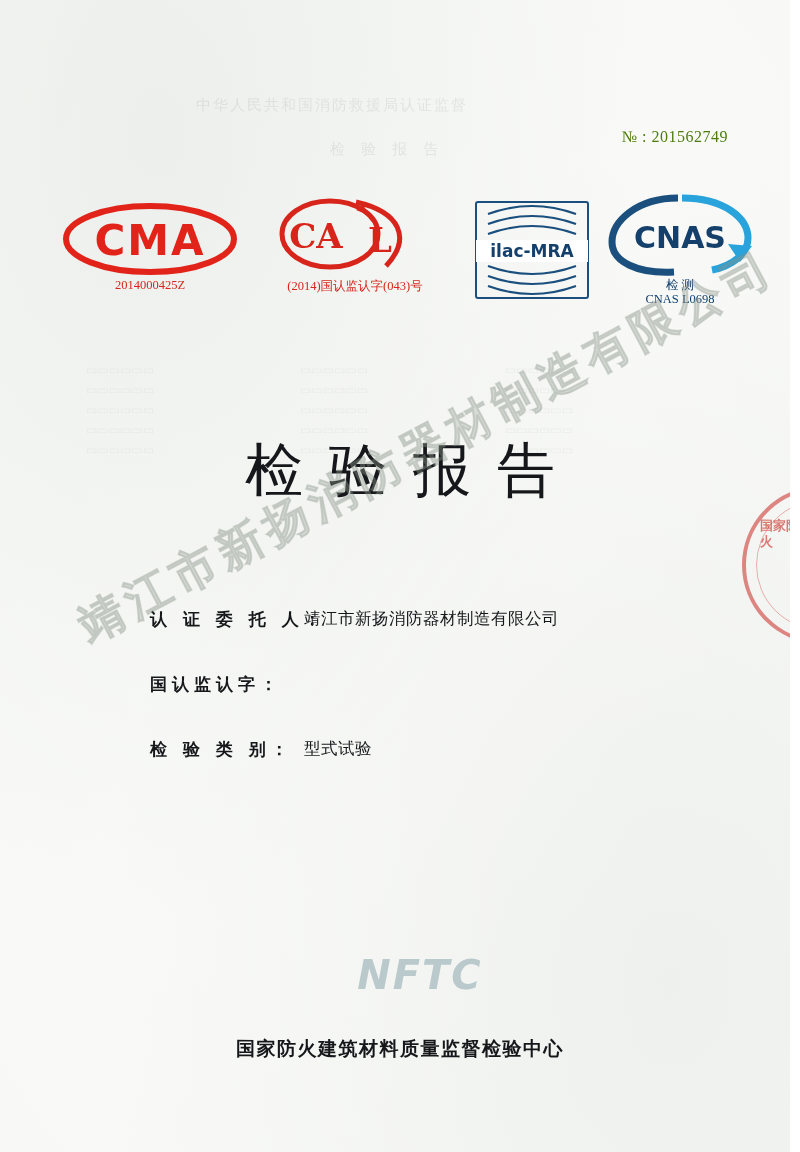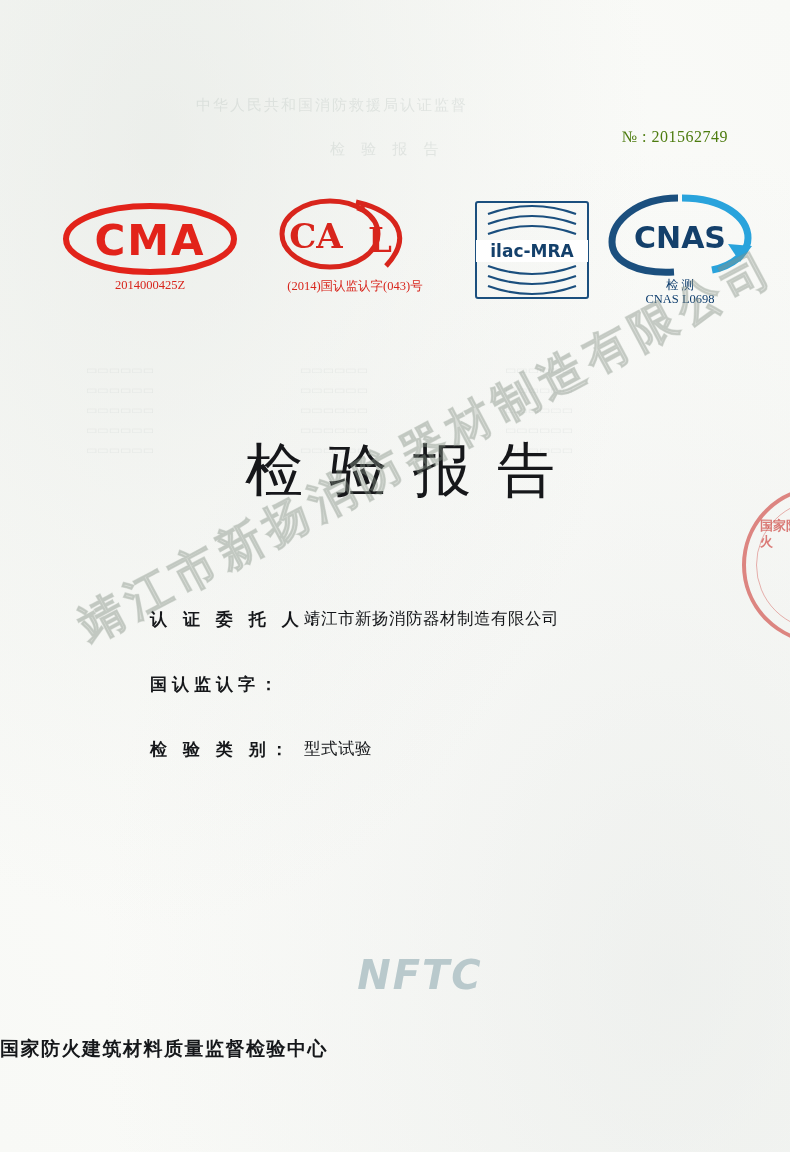--- a/index.html
+++ b/index.html
@@ -147,20 +147,21 @@
     font-size: 40px;
     letter-spacing: 2px;
     color: #b9c9cc;
     margin-left: 20px;
   }
   .footer-org {
     position: absolute;
     top: 1036px;
     left: 0;
     width: 800px;
+    text-align: center;
     font-family: "DejaVu Sans", sans-serif;
     font-weight: bold;
     font-size: 19px;
     letter-spacing: 1.5px;
     color: #15171a;
   }
 
   
   .watermark {
     position: absolute;

